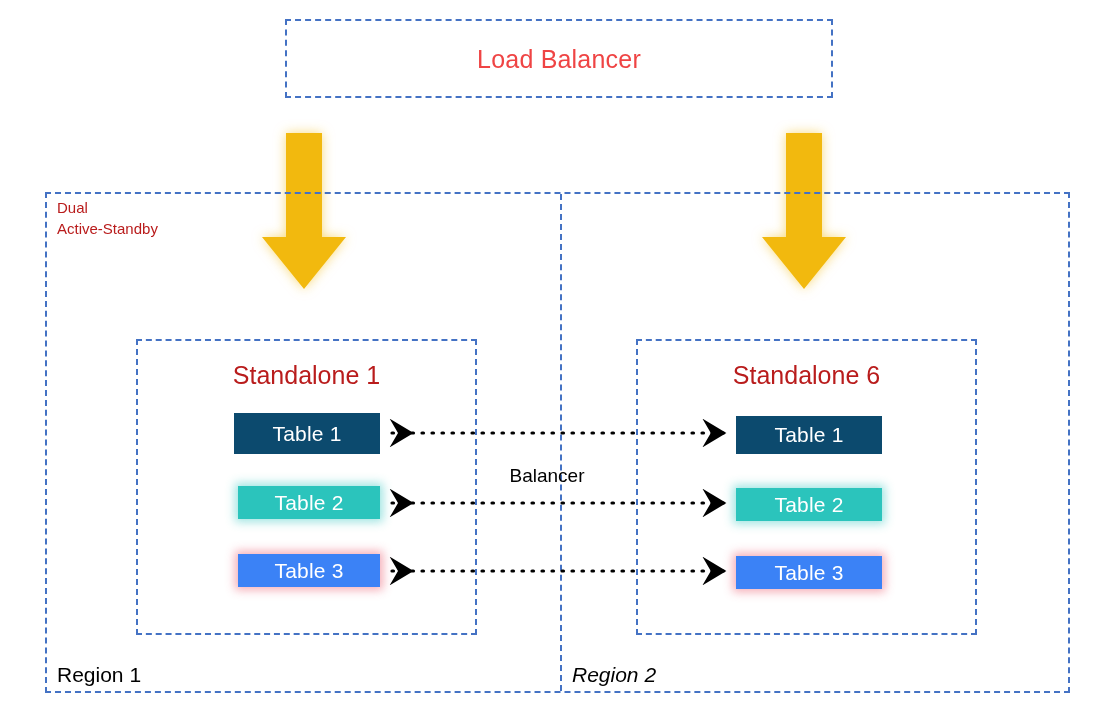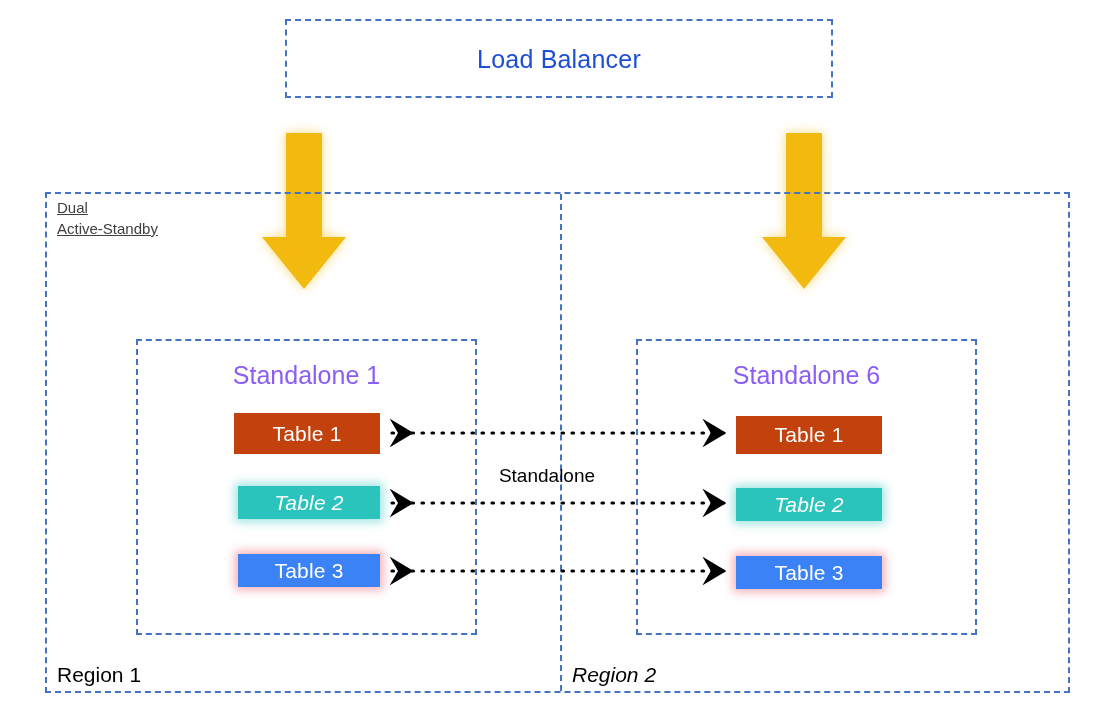--- a/index.html
+++ b/index.html
@@ -31,38 +31,37 @@
     height: 79px;
   }
   .lb-label {
     position: absolute;
     left: 0;
     right: 0;
     top: 50%;
     transform: translateY(-50%);
     text-align: center;
     font-size: 25px;
-    color: #1d4ed8;
+    color: #ef4444;
     letter-spacing: 0.2px;
   }
   .outer-box {
     left: 45px;
     top: 192px;
     width: 1025px;
     height: 501px;
   }
   .outer-label {
     position: absolute;
     left: 57px;
     top: 197px;
     font-size: 15px;
     line-height: 21px;
     white-space: pre;
-    color: #404040;
-    text-decoration: underline;
+    color: #b91c1c;
   }
   .divider {
     position: absolute;
     left: 560px;
     top: 194px;
     width: 0;
     height: 497px;
     border-left: 2px dashed #4472C4;
   }
   .region-label {
@@ -78,40 +77,39 @@
   }
   .sa1 { left: 136px; top: 339px; width: 341px; height: 296px; }
   .sa2 { left: 636px; top: 339px; width: 341px; height: 296px; }
   .sa-title {
     position: absolute;
     left: 0;
     right: 0;
     top: 20px;
     text-align: center;
     font-size: 25px;
-    color: #8b5cf6;
+    color: #b91c1c;
   }
 
   .table-chip {
     position: absolute;
     display: flex;
     align-items: center;
     justify-content: center;
     color: #ffffff;
     font-size: 21px;
     box-sizing: border-box;
     letter-spacing: 0.2px;
   }
   .chip-green {
-    background: #c2410c;
+    background: #0c4a6e;
   }
   .chip-cyan {
     background: #2BC4BC;
     box-shadow: 0 0 9px 3px rgba(43,196,188,0.45);
-    font-style: italic;
   }
   .chip-red {
     background: #3b82f6;
     box-shadow: 0 0 9px 3px rgba(232,73,95,0.45);
   }
 
   
   .l1 { left: 234px; top: 413px; width: 146px; height: 41px; }
   .l2 { left: 238px; top: 486px; width: 142px; height: 33px; }
   .l3 { left: 238px; top: 554px; width: 142px; height: 33px; }
@@ -194,15 +192,15 @@
       <line x1="392" y1="433" x2="724" y2="433" stroke="#000" stroke-width="3.2" stroke-dasharray="1.5 8.5" stroke-linecap="round" marker-start="url(#arrowL)" marker-end="url(#arrowR)"></line>
     </g>
     <g>
       <line x1="392" y1="503" x2="724" y2="503" stroke="#000" stroke-width="3.2" stroke-dasharray="1.5 8.5" stroke-linecap="round" marker-start="url(#arrowL)" marker-end="url(#arrowR)"></line>
     </g>
     <g>
       <line x1="392" y1="571" x2="724" y2="571" stroke="#000" stroke-width="3.2" stroke-dasharray="1.5 8.5" stroke-linecap="round" marker-start="url(#arrowL)" marker-end="url(#arrowR)"></line>
     </g>
   </svg>
 
-  <div class="replicate-label">Standalone</div>
+  <div class="replicate-label">Balancer</div>
 
 </div>
 
 </body></html>

